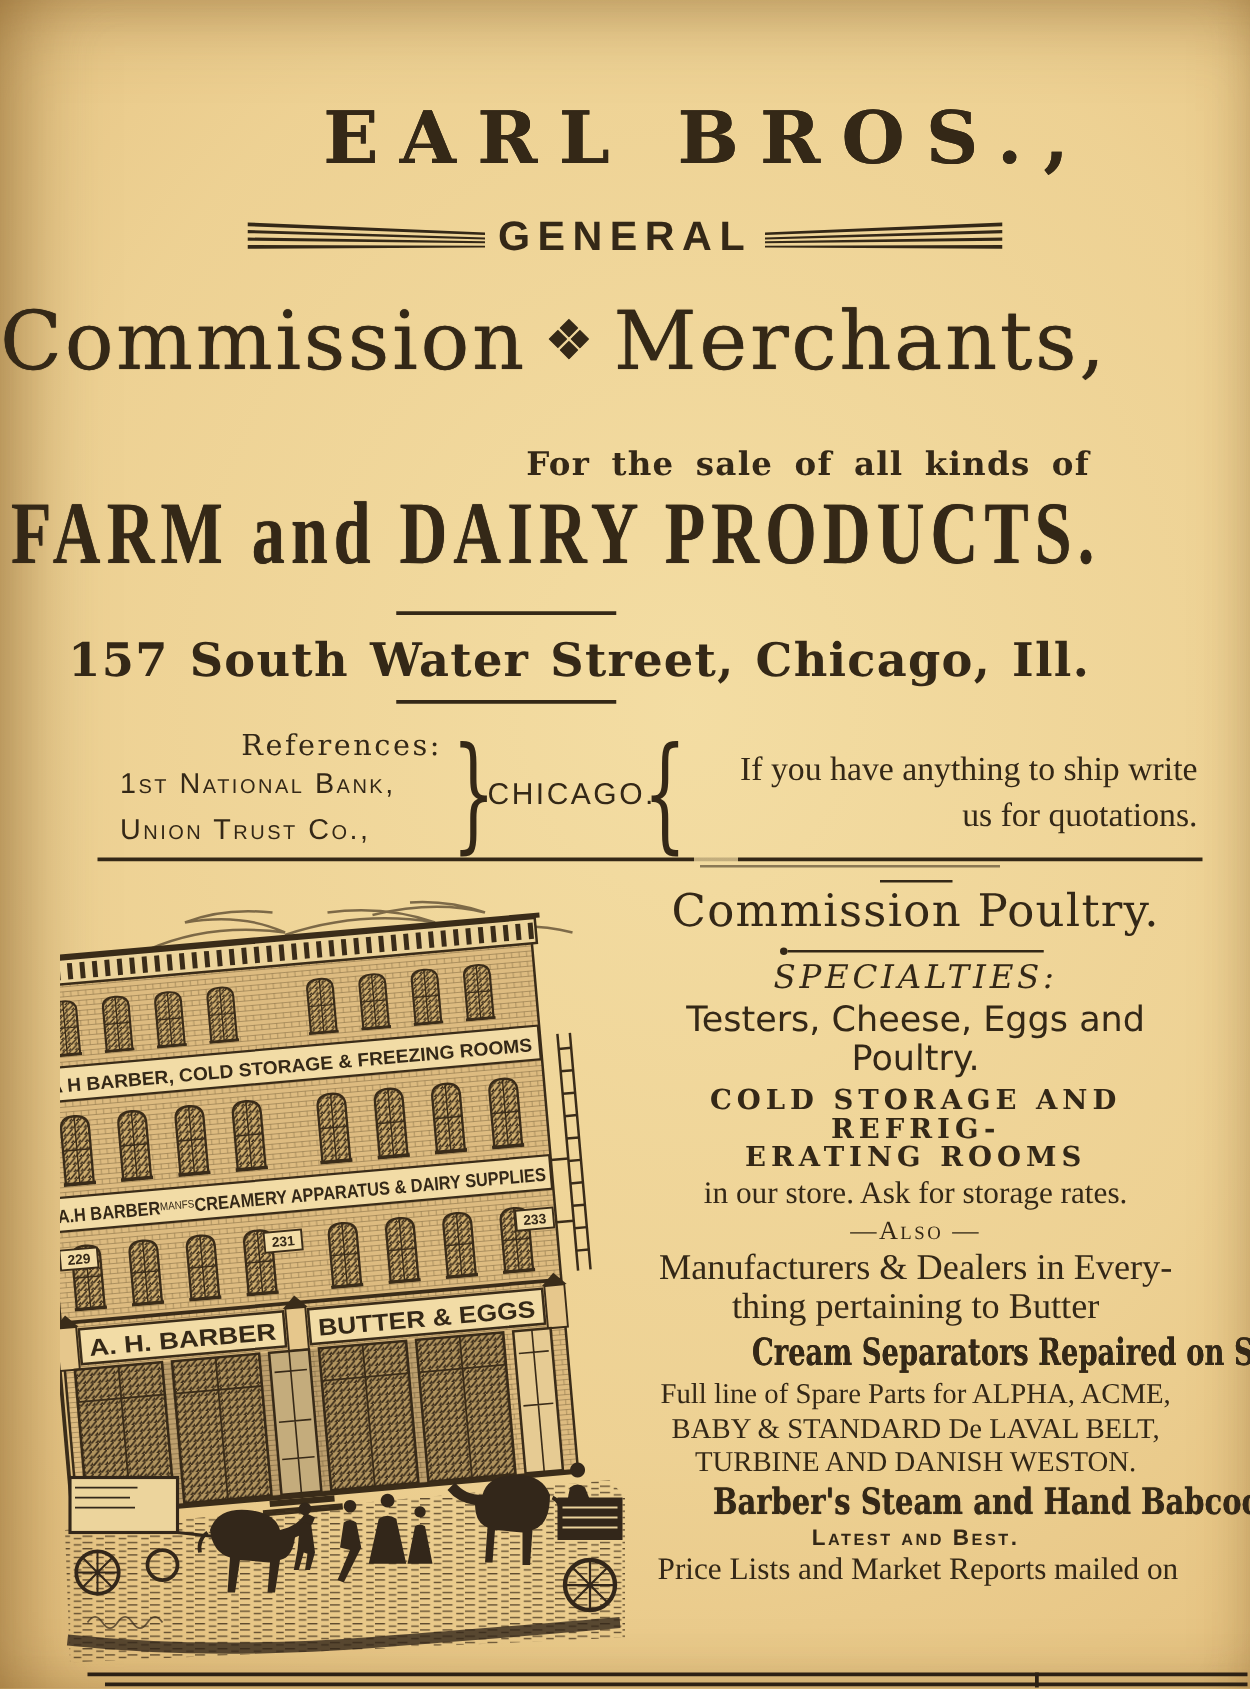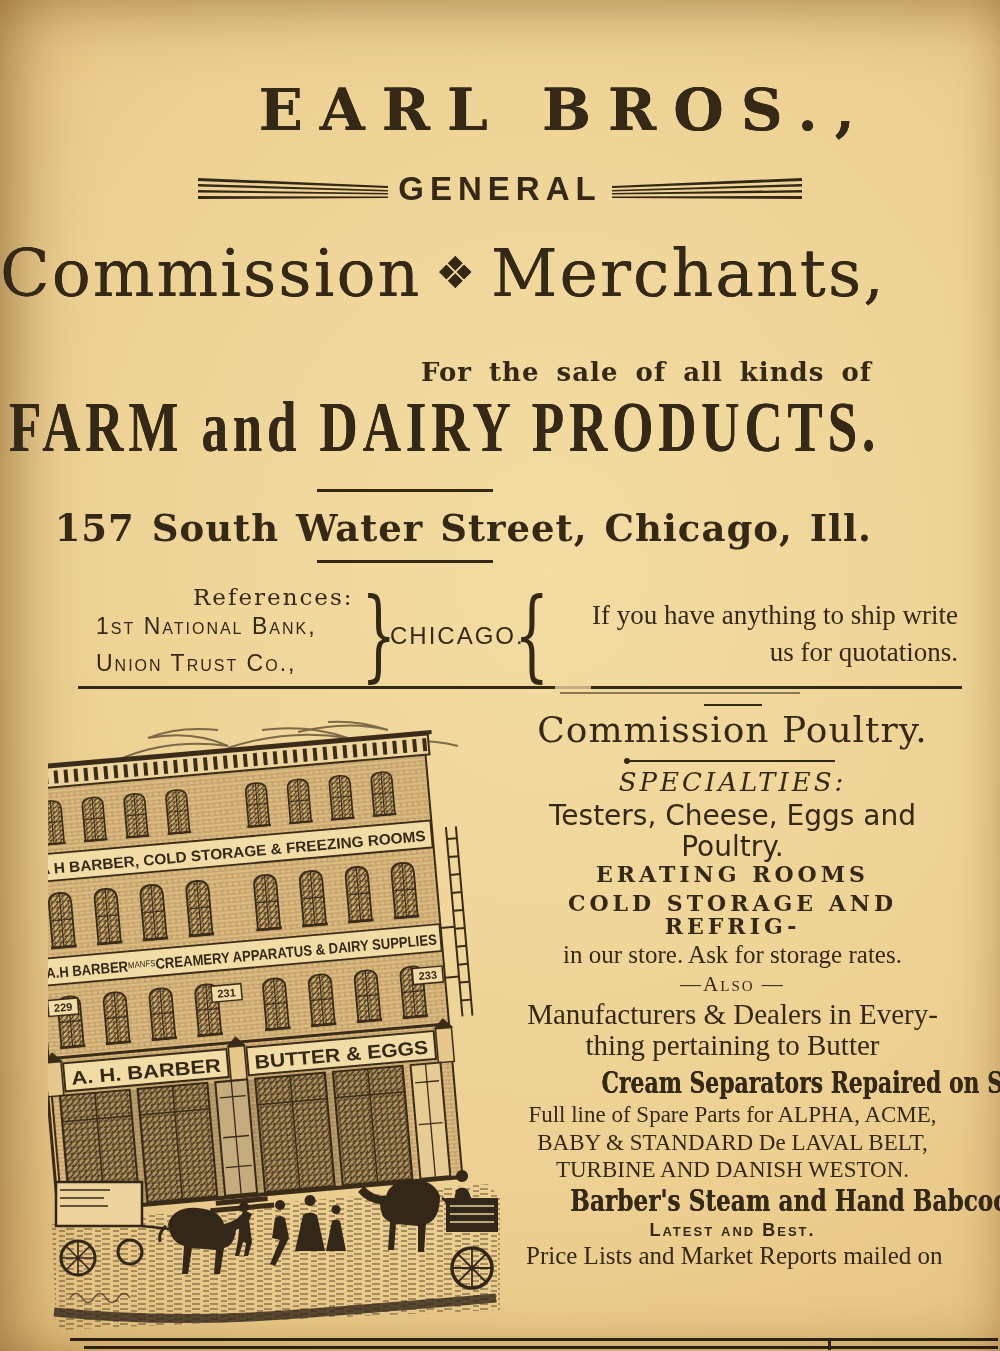--- a/index.html
+++ b/index.html
@@ -123,22 +123,22 @@
 
 <div class="abs divider"></div>
 <div class="abs divider2"></div>
 
 <div class="abs col">
   <div class="mini-rule"></div>
   <div class="nouveau barber-role">Commission Poultry.</div>
   <div class="rule-c"></div>
   <div class="spec-label">SPECIALTIES:</div>
   <div class="spec">Testers, Cheese, Eggs and Poultry.</div>
+  <div class="cold">COLD STORAGE AND REFRIG-</div>
   <div class="cold" style="margin-top:0;">ERATING ROOMS</div>
-  <div class="cold">COLD STORAGE AND REFRIG-</div>
   <div class="note">in our store.  Ask for storage rates.</div>
   <div class="also">—Also —</div>
   <div class="dealers">Manufacturers &amp; Dealers in Every-</div>
   <div class="dealers" style="margin-top:0;">thing pertaining to Butter</div>
   <div class="headline">
     <span class="scale">Cream Separators Repaired on Short Notice.</span>
   </div>
   <div class="spare">Full line of Spare Parts for ALPHA, ACME,</div>
   <div class="spare caps">BABY &amp; STANDARD De LAVAL BELT,</div>
   <div class="spare caps">TURBINE AND DANISH WESTON.</div>

